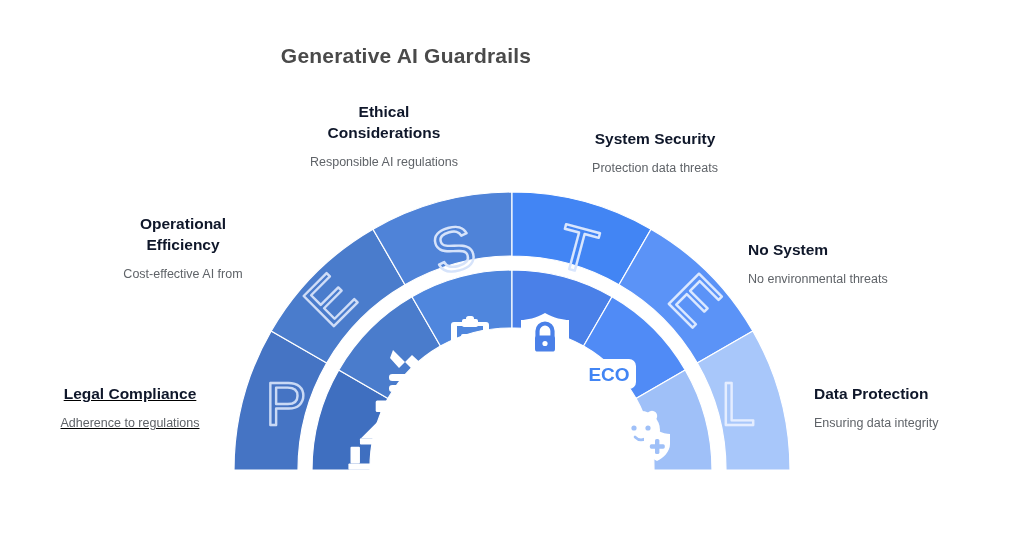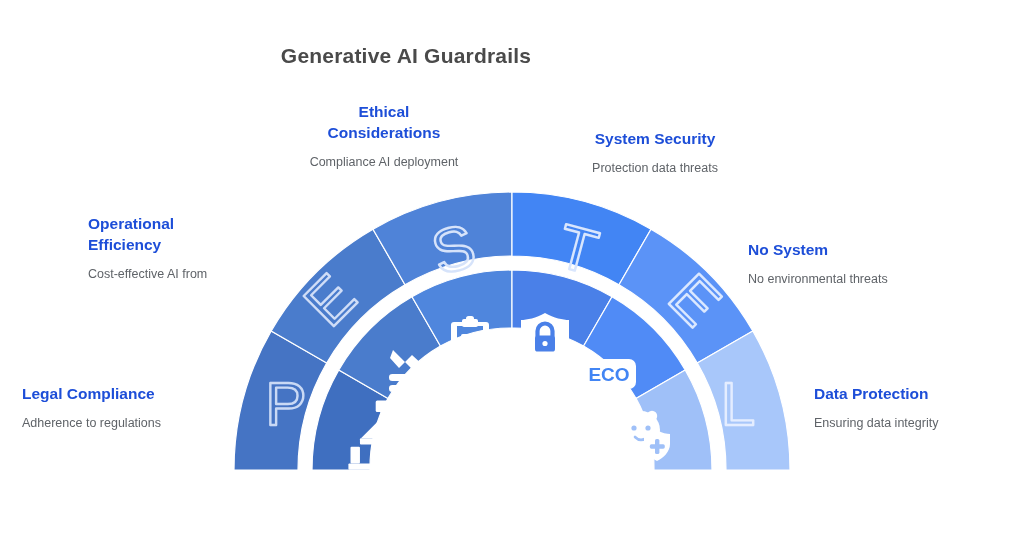--- a/index.html
+++ b/index.html
@@ -15,37 +15,37 @@
     position:absolute; top:44px; left:0; width:812px;
     text-align:center;
     font-size:21px; font-weight:bold; color:#4a4a4a;
     letter-spacing:.2px;
   }
 
   .wheel { position:absolute; left:0; top:0; }
 
   .label-block { position:absolute; }
   .label-head {
-    font-size:15.5px; font-weight:bold; color:#1d4ed8;
+    font-size:15.5px; font-weight:bold; color:#0f172a;
     line-height:21px; white-space:pre-line;
   }
   .label-sub {
     font-size:12.5px; color:#5f6368; line-height:17px;
     margin-top:11px;
   }
   .al-left  { text-align:left; }
-  .al-right { text-align:left; }
+  .al-right { text-align:center; }
   .al-center{ text-align:center; }
 
   
   #lbl-ethical      { left:274px; top:101px;  width:220px; }
   #lbl-security     { left:540px; top:128px;  width:230px; }
   #lbl-operational  { left:88px;  top:213px;  width:190px; }
   #lbl-noimpact     { left:748px; top:239px;  width:230px; }
-  #lbl-legal        { left:22px;  top:383px;  width:216px; }
+  #lbl-legal        { left:22px;  top:383px;  width:216px;text-decoration:underline; }
   #lbl-dataprot     { left:814px; top:383px;  width:230px; }
 </style>
 </head>
 <body>
 
 <div id="stage">
 
   <div class="title">Generative AI Guardrails</div>
 
   <svg class="wheel" width="1024" height="533" viewBox="0 0 1024 533">
@@ -147,21 +147,21 @@
 
   <div id="lbl-operational" class="label-block">
     <div class="label-head al-right">Operational
 Efficiency</div>
     <div class="label-sub al-right">Cost-effective AI from</div>
   </div>
 
   <div id="lbl-ethical" class="label-block">
     <div class="label-head al-center">Ethical
 Considerations</div>
-    <div class="label-sub al-center">Compliance AI deployment</div>
+    <div class="label-sub al-center">Responsible AI regulations</div>
   </div>
 
   <div id="lbl-security" class="label-block">
     <div class="label-head al-center">System Security</div>
     <div class="label-sub al-center">Protection data threats</div>
   </div>
 
   <div id="lbl-noimpact" class="label-block">
     <div class="label-head al-left">No System</div>
     <div class="label-sub al-left">No environmental threats</div>

